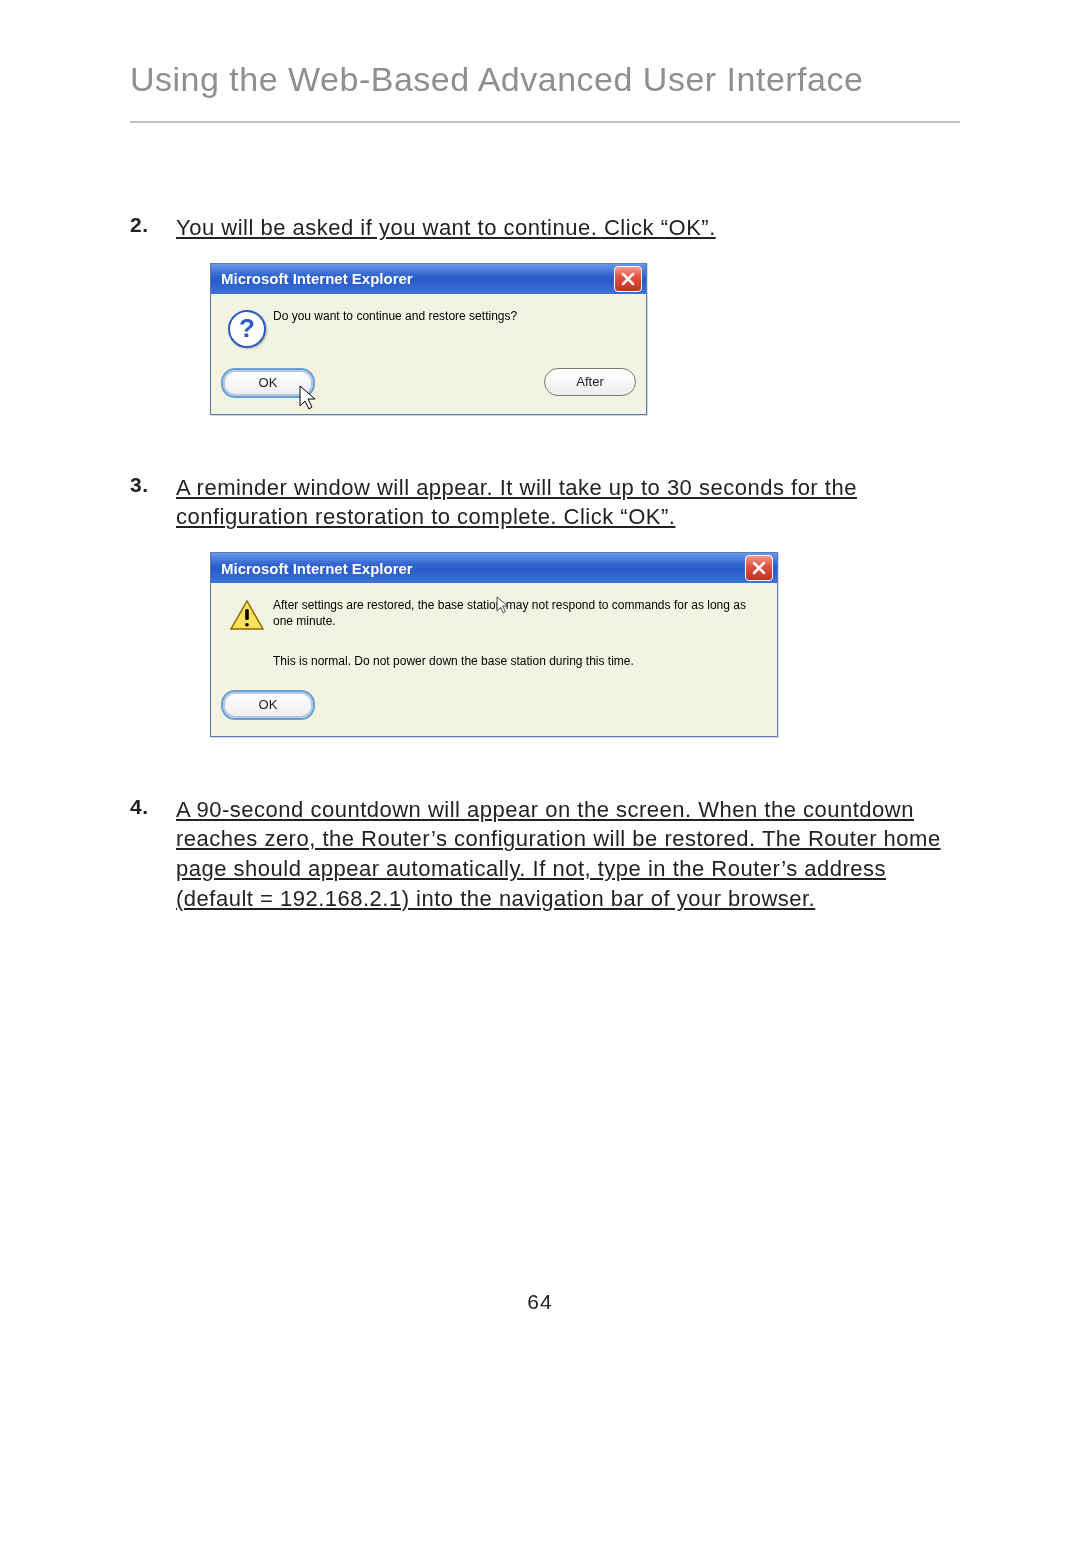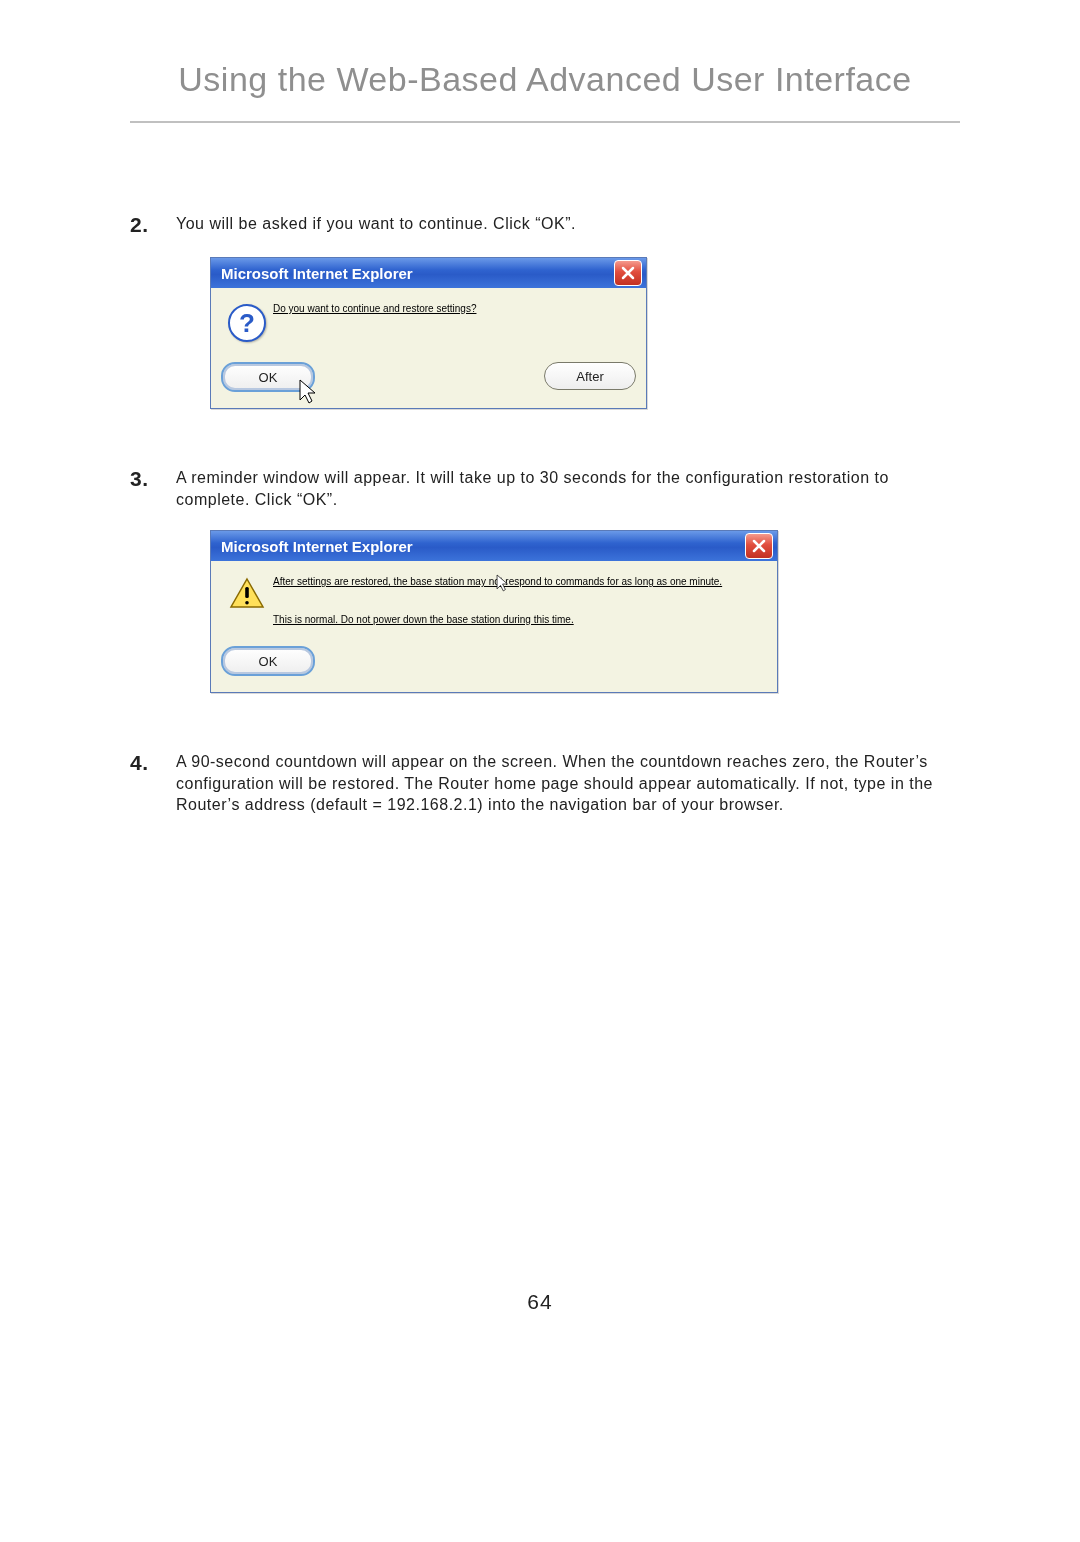--- a/index.html
+++ b/index.html
@@ -19,38 +19,39 @@
     position: relative;
   }
   .section-title {
     font-size: 34px;
     color: #8f8f8f;
     letter-spacing: 0.5px;
     border-bottom: 2px solid #c0c0c0;
     padding-bottom: 22px;
     margin-top: 10px;
     margin-bottom: 90px;
-    text-align: center;
+    text-align: left;
     white-space: nowrap;
   }
   .step {
     display: flex;
     margin-bottom: 20px;
   }
   .step-num {
     width: 46px;
     flex: 0 0 46px;
     font-weight: bold;
     font-size: 21px;
     letter-spacing: 0.5px;
   }
   .step-text {
-    font-size: 16px;
+    font-size: 22px;
     line-height: 1.35;
     letter-spacing: 0.5px;
+    text-decoration: underline;
   }
   .dialog-wrap {
     margin-left: 80px;
     margin-top: 12px;
     margin-bottom: 58px;
   }
   .dialog {
     border: 1px solid #5a7ab8;
     background: #0f766e;
     box-shadow: 1px 1px 0 rgba(0,0,0,0.15);
@@ -94,24 +95,23 @@
   .body-row { display: flex; align-items: flex-start; }
   .icon-cell {
     width: 52px;
     flex: 0 0 52px;
     display: flex;
     justify-content: center;
     padding-top: 2px;
   }
   .msg-cell {
     flex: 1;
-    font-size: 10px;
+    font-size: 12px;
     line-height: 1.35;
     color: #000;
-    text-decoration: underline;
   }
   .msg-cell .p2 { margin-top: 24px; }
   .btn-row {
     display: flex;
     justify-content: space-between;
     gap: 14px;
     margin-top: 20px;
   }
   .btn {
     min-width: 90px;

